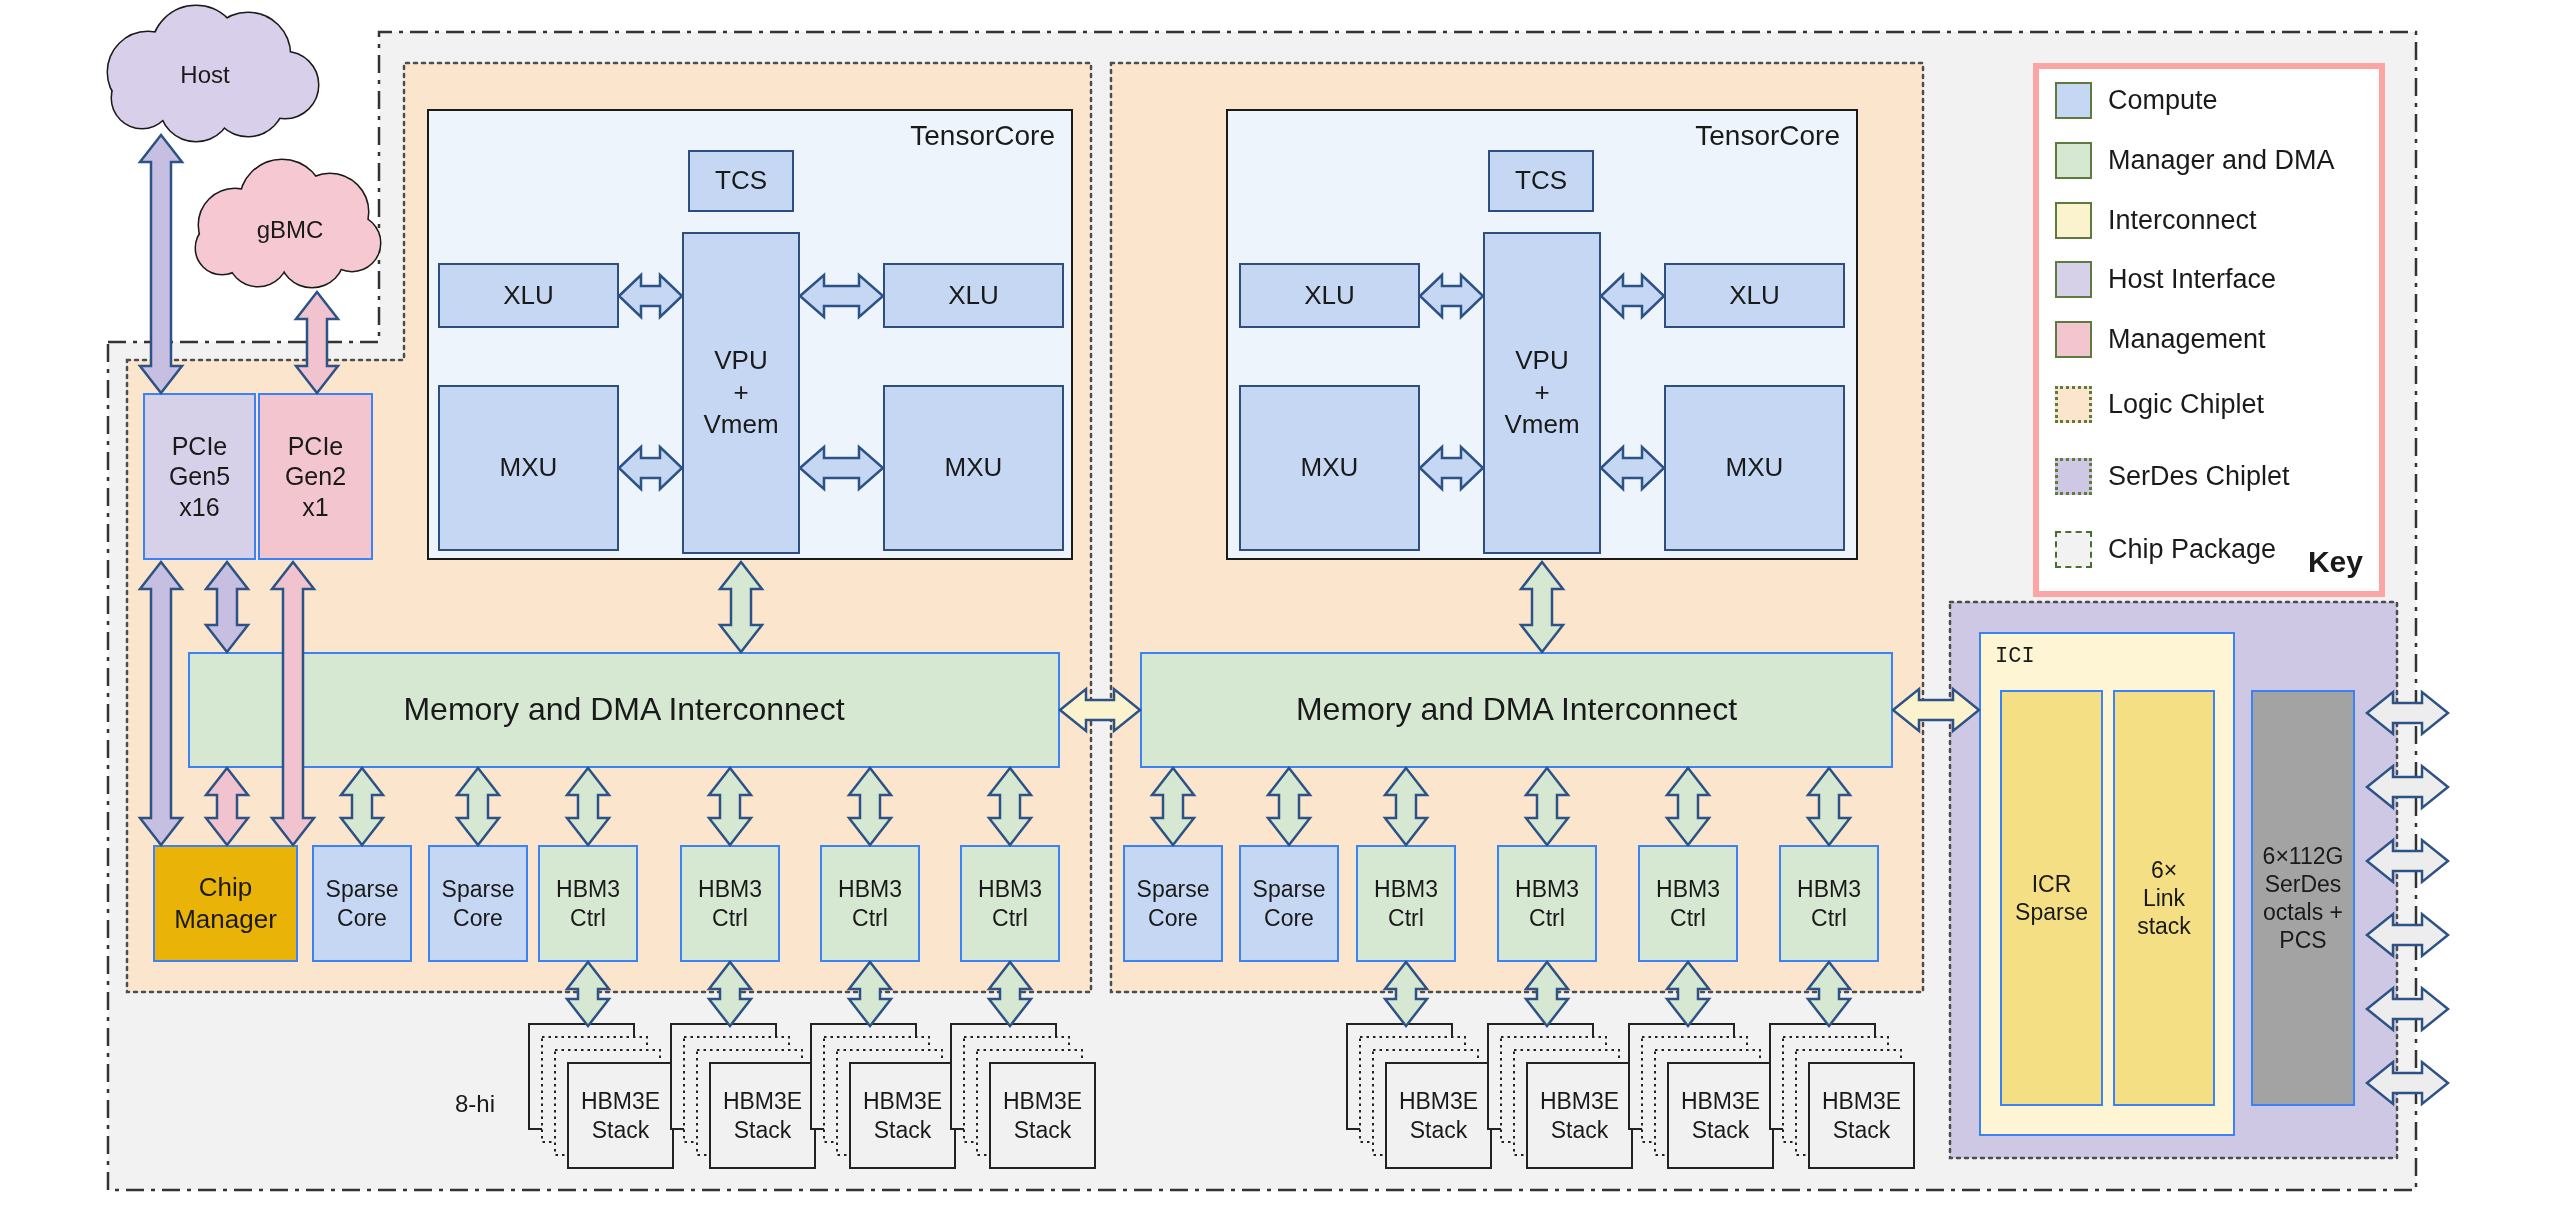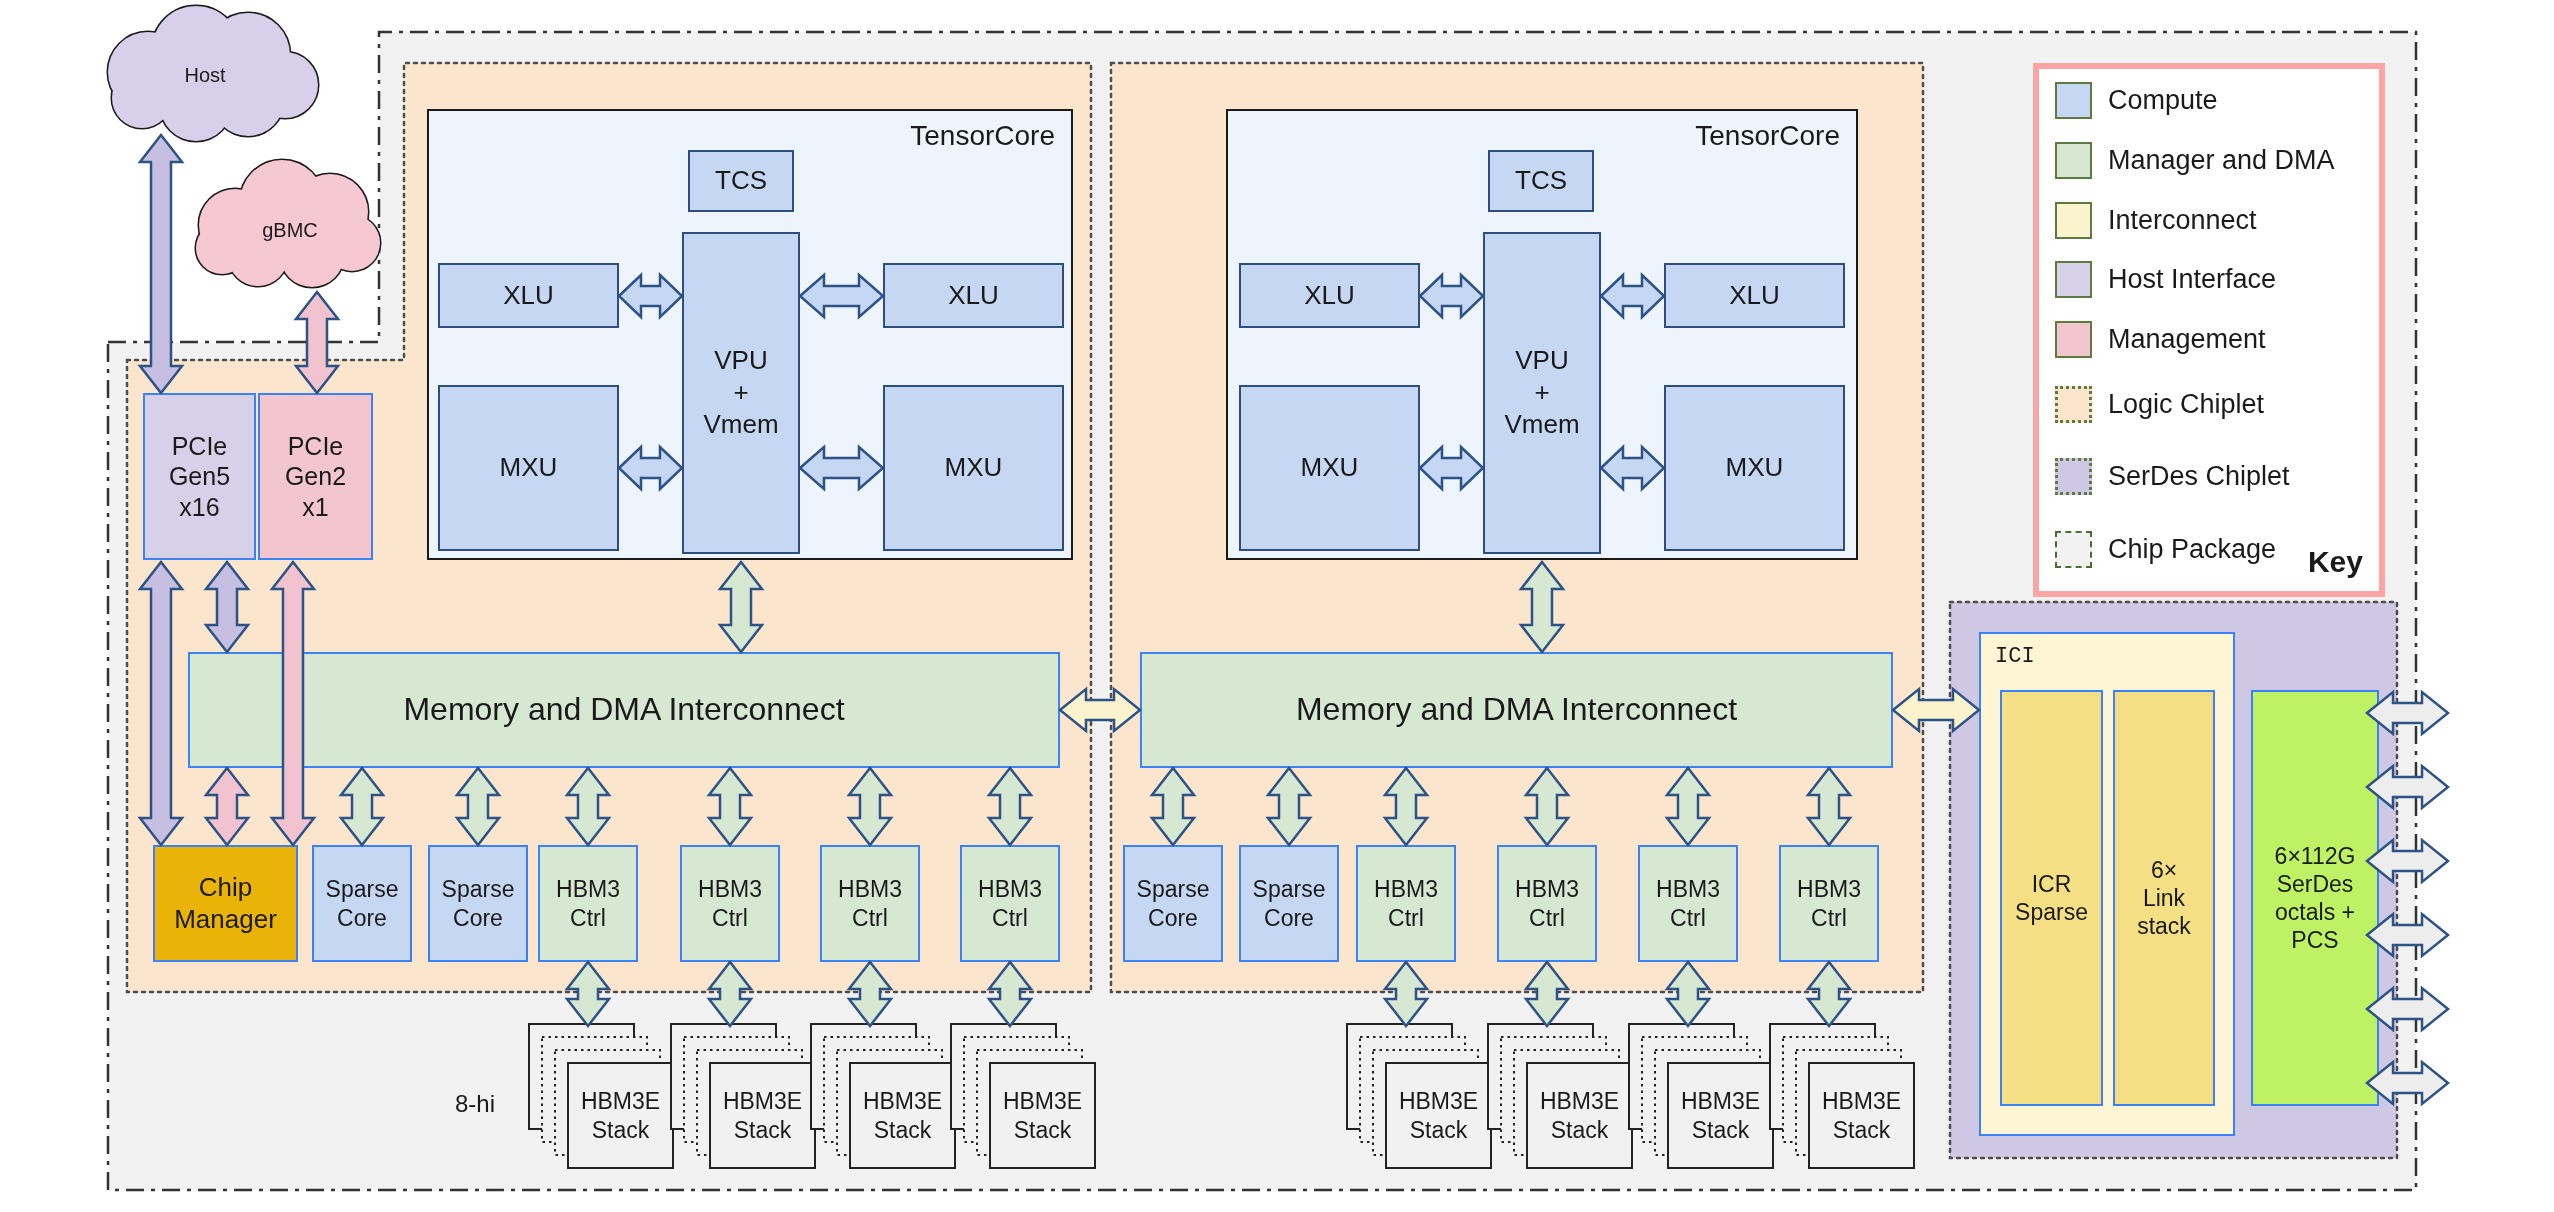--- a/index.html
+++ b/index.html
@@ -7,21 +7,21 @@
          font-family:"Liberation Sans", sans-serif;color:#1a1a1a;}
   .stage svg{position:absolute;left:0;top:0;pointer-events:none;}
   #arrows{z-index:3;}
   #base{z-index:0;}
   .blk{position:absolute;z-index:1;box-sizing:border-box;border:2px solid #3b82f6;
        display:flex;align-items:center;justify-content:center;text-align:center;
        white-space:pre-line;font-size:24px;line-height:1.22;}
   .noborder{border:none;background:transparent!important;}
   .compute{border-color:#2e4e7e;}
   .cloud-label{position:absolute;z-index:1;display:flex;align-items:center;justify-content:center;
-       font-size:20px;}
+       font-size:24px;}
   .corner-label{position:absolute;z-index:2;font-size:28px;margin-left:36px;}
   .tc{border:2px solid #1a1a1a;}
   .ic-bar{font-size:32px;}
   .small{font-size:23px;}
   .cm-font{font-size:26px;}
   .inner-tc{font-size:26px;}
   .stack-label{font-size:23px;border:none;background:transparent;z-index:1;}
   .hi-label{font-size:24px;justify-content:flex-end;}
   .ici-title{position:absolute;top:10px;left:14px;font-size:22px;font-family:Liberation Mono, monospace;}
   .key-box{position:absolute;z-index:1;box-sizing:border-box;background:#ffffff;border:6px solid #fca5a5;}
@@ -192,21 +192,21 @@
 
   <div class="blk" style="left: 1979px; top: 632px; width: 256px; height: 504px; background-color: rgb(253, 245, 211);">
     <span class="ici-title">ICI</span>
   </div>
   <div class="blk small" style="left: 2000px; top: 690px; width: 103px; height: 416px; background-color: rgb(244, 223, 133);">ICR
 Sparse</div>
   <div class="blk small" style="left: 2113px; top: 690px; width: 102px; height: 416px; background-color: rgb(244, 223, 133);">6×
 Link
 stack</div>
 
-  <div class="blk small" style="left: 2251px; top: 690px; width: 128px; height: 416px; background-color: #bef264;">6×112G
+  <div class="blk small" style="left: 2251px; top: 690px; width: 104px; height: 416px; background-color: #a3a3a3;">6×112G
 SerDes
 octals +
 PCS</div>
 
   <div class="key-box" style="left:2033px;top:63px;width:352px;height:534px;">
     <span class="key-title">Key</span>
   </div>
   <div class="key-swatch" style="left: 2055px; top: 82px; background-color: rgb(197, 215, 242);"></div>
   <div class="key-label" style="left:2108px;top:82px;">Compute</div>
   <div class="key-swatch" style="left: 2055px; top: 142px; background-color: rgb(214, 232, 210);"></div>

